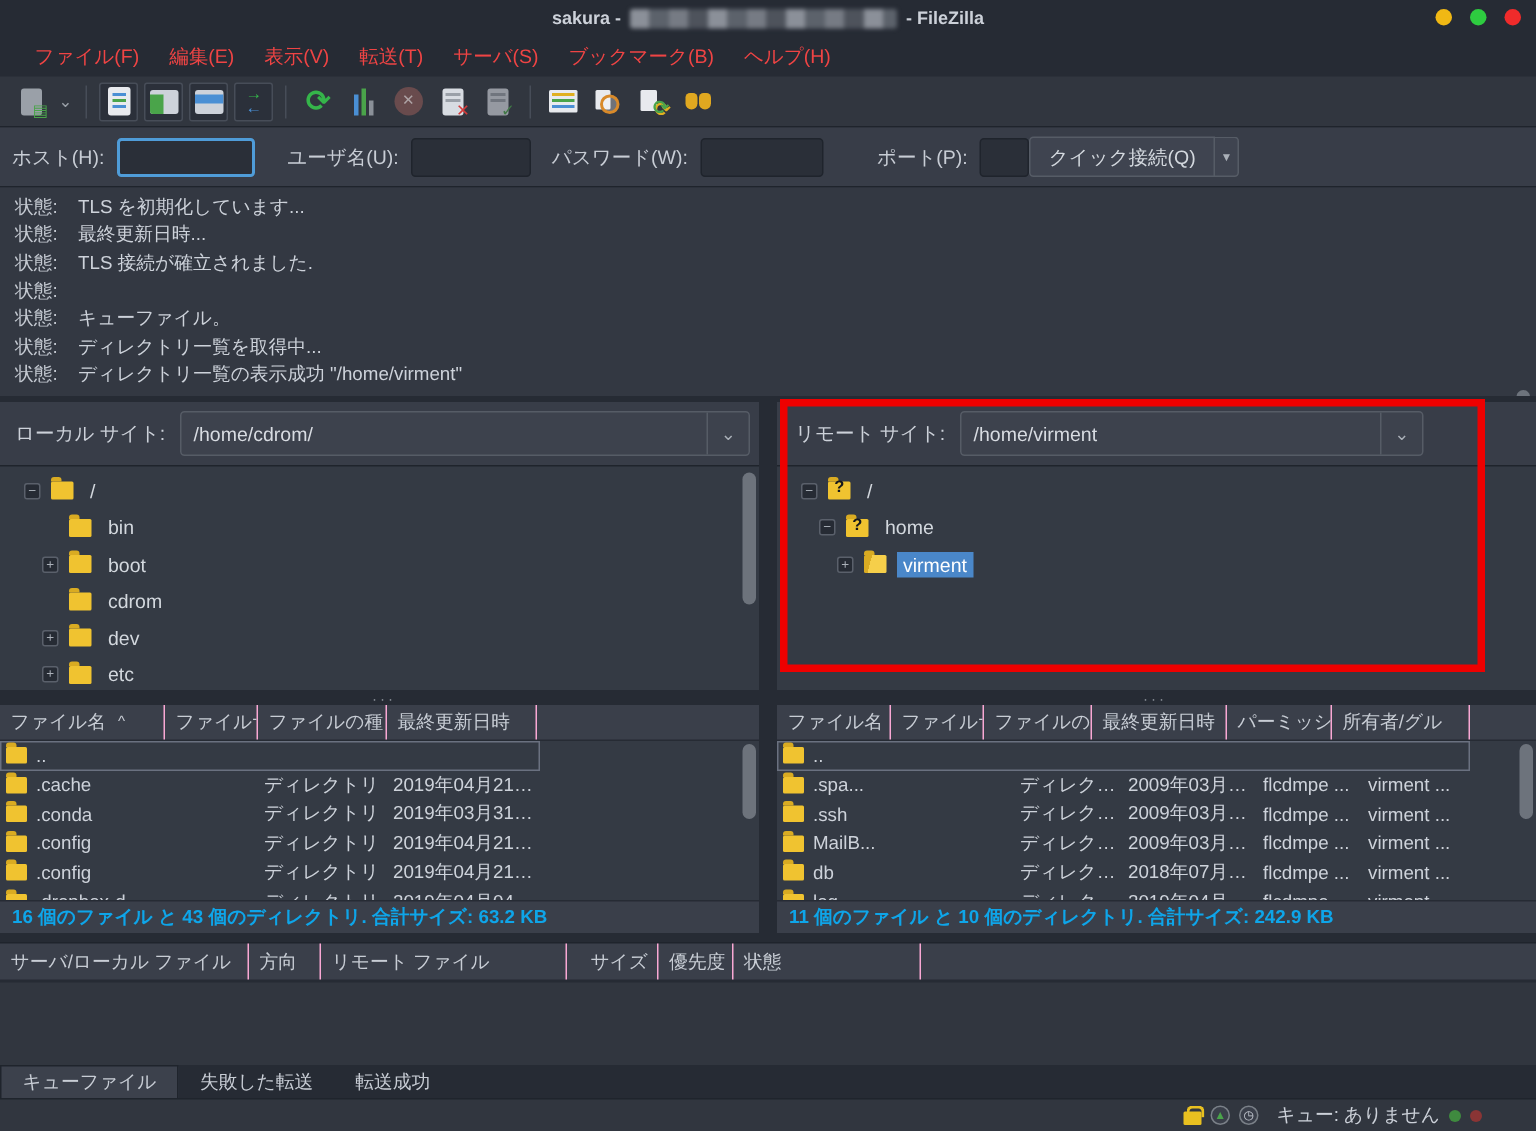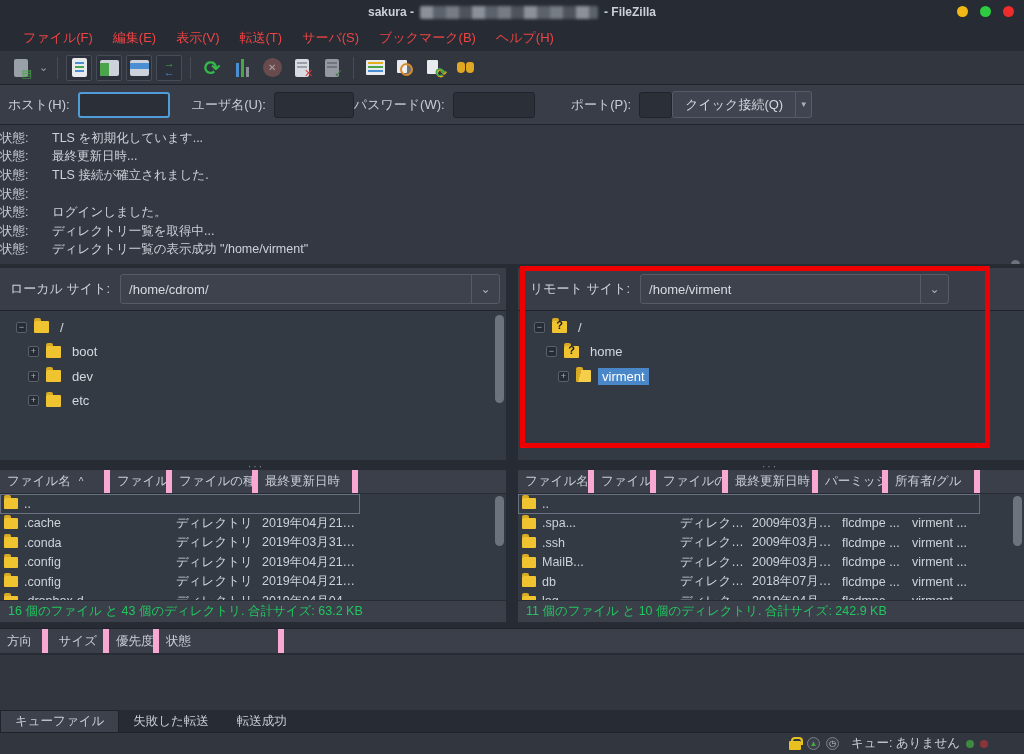--- a/index.html
+++ b/index.html
@@ -68,21 +68,21 @@
   #host-input { width:92px; border:2px solid #4f9cd8; position:relative; }
   #host-input::before { content:""; position:absolute; left:4px; top:3px; width:1px; height:16px; background:#e8eaee; }
   .qc-btn { height:27px; background:#3f4450; border:1px solid #565c66; border-radius:3px 0 0 3px;
     padding:0 12px; display:flex; align-items:center; color:#d3d8de; }
   .qc-btn-arrow { height:27px; width:16px; background:#3f4450; border:1px solid #565c66; border-left:none;
     border-radius:0 3px 3px 0; display:flex; align-items:center; justify-content:center; color:#aab0b8; font-size:8px; }
 
   
   #log { left:0; top:125px; width:1024px; height:139px; background:#333842; overflow:hidden; }
   .log-row { display:flex; height:18.6px; align-items:center; font-size:12.5px; }
-  .log-status { width:52px; padding-left:0; color:#c3c8d0; }
+  .log-status { width:52px; padding-left:10px; color:#c3c8d0; }
   .log-msg { color:#cdd2da; }
   #log-scroll { position:absolute; right:3px; top:45px; width:11px; height:215px; }
   .scroll-thumb { position:absolute; width:9px; border-radius:5px; background:#6d737c; }
 
   
   .sitebar { position:absolute; height:42px; background:#383d48; display:flex; align-items:center; font-size:13px; }
   .combo { height:30px; background:#3d424d; border:1px solid #565c66; border-radius:3px;
     display:flex; align-items:center; padding-left:8px; color:#d8dce2; position:relative; }
   .combo .combo-arrow { position:absolute; right:0; top:0; width:28px; height:100%; border-left:1px solid #565c66;
     display:flex; align-items:center; justify-content:center; color:#aab0b8; font-size:12px; }
@@ -94,29 +94,29 @@
   .folder { width:15px; height:12px; background:#f0c330; border-radius:1px; position:relative; margin-right:7px; flex:none; }
   .folder::before { content:""; position:absolute; left:0; top:-3px; width:7px; height:3px; background:#d9ab22; border-radius:2px 2px 0 0; }
   .folder.q::after { content:"?"; position:absolute; left:0; top:-2px; width:100%; text-align:center; color:#15181d; font-size:11px; font-weight:bold; }
   .folder.open { background:linear-gradient(105deg,#d9ab22 30%,#f6cf4a 30%); }
   .tree-label { color:#d3d8de; font-size:13px; padding:1px 4px; }
   .tree-label.selected { background:#4a87c9; color:#ffffff; }
 
   
   .filelist { position:absolute; background:#343a44; overflow:hidden; }
   .fl-header { display:flex; height:24px; background:#3a3f4a; border-bottom:1px solid #262b34; font-size:12.5px; color:#c8cdd5; }
-  .fl-h { display:flex; align-items:center; padding-left:7px; border-right:6px solid #f9a8d4; overflow:hidden; white-space:nowrap; flex:none; }
+  .fl-h { display:flex; align-items:center; padding-left:7px; border-right:1px solid #f9a8d4; overflow:hidden; white-space:nowrap; flex:none; }
   .fl-row { display:flex; align-items:center; height:19.5px; font-size:12.5px; color:#cdd2da; position:relative; }
   .fl-row .folder { width:14px; height:11px; margin:0 6px 0 4px; }
   .fl-cell { overflow:hidden; white-space:nowrap; flex:none; }
   .focusrect { position:absolute; left:0; top:0; height:100%; border:1px solid #6a7180; }
   .list-scroll { position:absolute; top:25px; width:11px; }
 
   .statusbar { position:absolute; height:22px; background:#3a3f4a; border-top:1px solid #262b34;
-    display:flex; align-items:center; padding-left:8px; font-size:12.5px; color:#22c55e; }
+    display:flex; align-items:center; padding-left:8px; font-size:12.5px; color:#0ea5e9;font-weight:bold; }
 
   .splitdots { position:absolute; color:#8a9098; font-size:10px; letter-spacing:2px; }
 
   
   #queue-header { left:0; top:628px; width:1024px; height:26px; background:#3a3f4a;
     display:flex; font-size:12.5px; color:#c8cdd5; border-top:1px solid #1f242c; border-bottom:1px solid #262b34; }
   #queue-body { left:0; top:655px; width:1024px; height:55px; background:#31363f; }
 
   
   #tabbar { left:0; top:710px; width:1024px; height:22px; background:#262b34; display:flex; align-items:stretch; font-size:12.5px; }
@@ -220,21 +220,21 @@
         <i></i>
       </span>
     </div>
 </div>
 
 <div id="quickconnect" class="abs">
   <span class="qc-label" style="margin-left:8px">ホスト(H):</span>
   <input id="host-input" class="qc-input" value="" style="">
   <span class="qc-label" style="margin-left:22px">ユーザ名(U):</span>
   <input class="qc-input" style="width: 80px;" value="">
-  <span class="qc-label" style="">パスワード(W):</span>
+  <span class="qc-label" style="margin-left:14px">パスワード(W):</span>
   <input type="password" class="qc-input" style="width: 82px;" value="">
   <span class="qc-label" style="margin-left:36px">ポート(P):</span>
   <input class="qc-input" style="width: 33px;" value="">
   <div class="qc-btn" style="">
     <span>クイック接続(Q)</span>
   </div>
   <div class="qc-btn-arrow">▼</div>
 </div>
 
 <div id="log" class="abs" style="padding-top:4px">
@@ -248,21 +248,21 @@
   </div>
   <div class="log-row">
     <span class="log-status">状態:</span>
     <span class="log-msg">TLS 接続が確立されました.</span>
   </div>
   <div class="log-row">
     <span class="log-status">状態:</span>
   </div>
   <div class="log-row">
     <span class="log-status">状態:</span>
-    <span class="log-msg">ログインしました。</span>
+    <span class="log-msg">キューファイル。</span>
   </div>
   <div class="log-row">
     <span class="log-status">状態:</span>
     <span class="log-msg">ディレクトリ一覧を取得中...</span>
   </div>
   <div class="log-row">
     <span class="log-status">状態:</span>
     <span class="log-msg">ディレクトリ一覧の表示成功 "/home/virment"</span>
   </div>
   <div id="log-scroll">
@@ -277,23 +277,33 @@
     <span class="combo-arrow">⌄</span>
   </div>
 </div>
 <div class="treepane" style="left:0; top:310px; width:506px; height:150px; padding-top:4px">
   <div class="tree-row" style="padding-left:16px">
     <span class="expander">−</span>
     <span class="folder"></span>
     <span class="tree-label">/</span>
   </div>
   <div class="tree-row" style="padding-left:28px">
+    <span class="expander none">+</span>
+    <span class="folder"></span>
+    <span class="tree-label">bin</span>
+  </div>
+  <div class="tree-row" style="padding-left:28px">
     <span class="expander">+</span>
     <span class="folder"></span>
     <span class="tree-label">boot</span>
+  </div>
+  <div class="tree-row" style="padding-left:28px">
+    <span class="expander none">+</span>
+    <span class="folder"></span>
+    <span class="tree-label">cdrom</span>
   </div>
   <div class="tree-row" style="padding-left:28px">
     <span class="expander">+</span>
     <span class="folder"></span>
     <span class="tree-label">dev</span>
   </div>
   <div class="tree-row" style="padding-left:28px">
     <span class="expander">+</span>
     <span class="folder"></span>
     <span class="tree-label">etc</span>
@@ -469,22 +479,28 @@
 </div>
 
 <div class="statusbar" style="left:0; top:600px; width:506px">
   <span>16 個のファイル と 43 個のディレクトリ. 合計サイズ: 63.2 KB</span>
 </div>
 <div class="statusbar" style="left:518px; top:600px; width:506px">
   <span>11 個のファイル と 10 個のディレクトリ. 合計サイズ: 242.9 KB</span>
 </div>
 
 <div id="queue-header" class="abs">
+  <div class="fl-h" style="width:166px">
+    <span>サーバ/ローカル ファイル</span>
+  </div>
   <div class="fl-h" style="width:48px">
     <span>方向</span>
+  </div>
+  <div class="fl-h" style="width:164px">
+    <span>リモート ファイル</span>
   </div>
   <div class="fl-h" style="width:61px; justify-content:flex-end; padding-right:6px">
     <span>サイズ</span>
   </div>
   <div class="fl-h" style="width:50px">
     <span>優先度</span>
   </div>
   <div class="fl-h" style="width:125px">
     <span>状態</span>
   </div>

